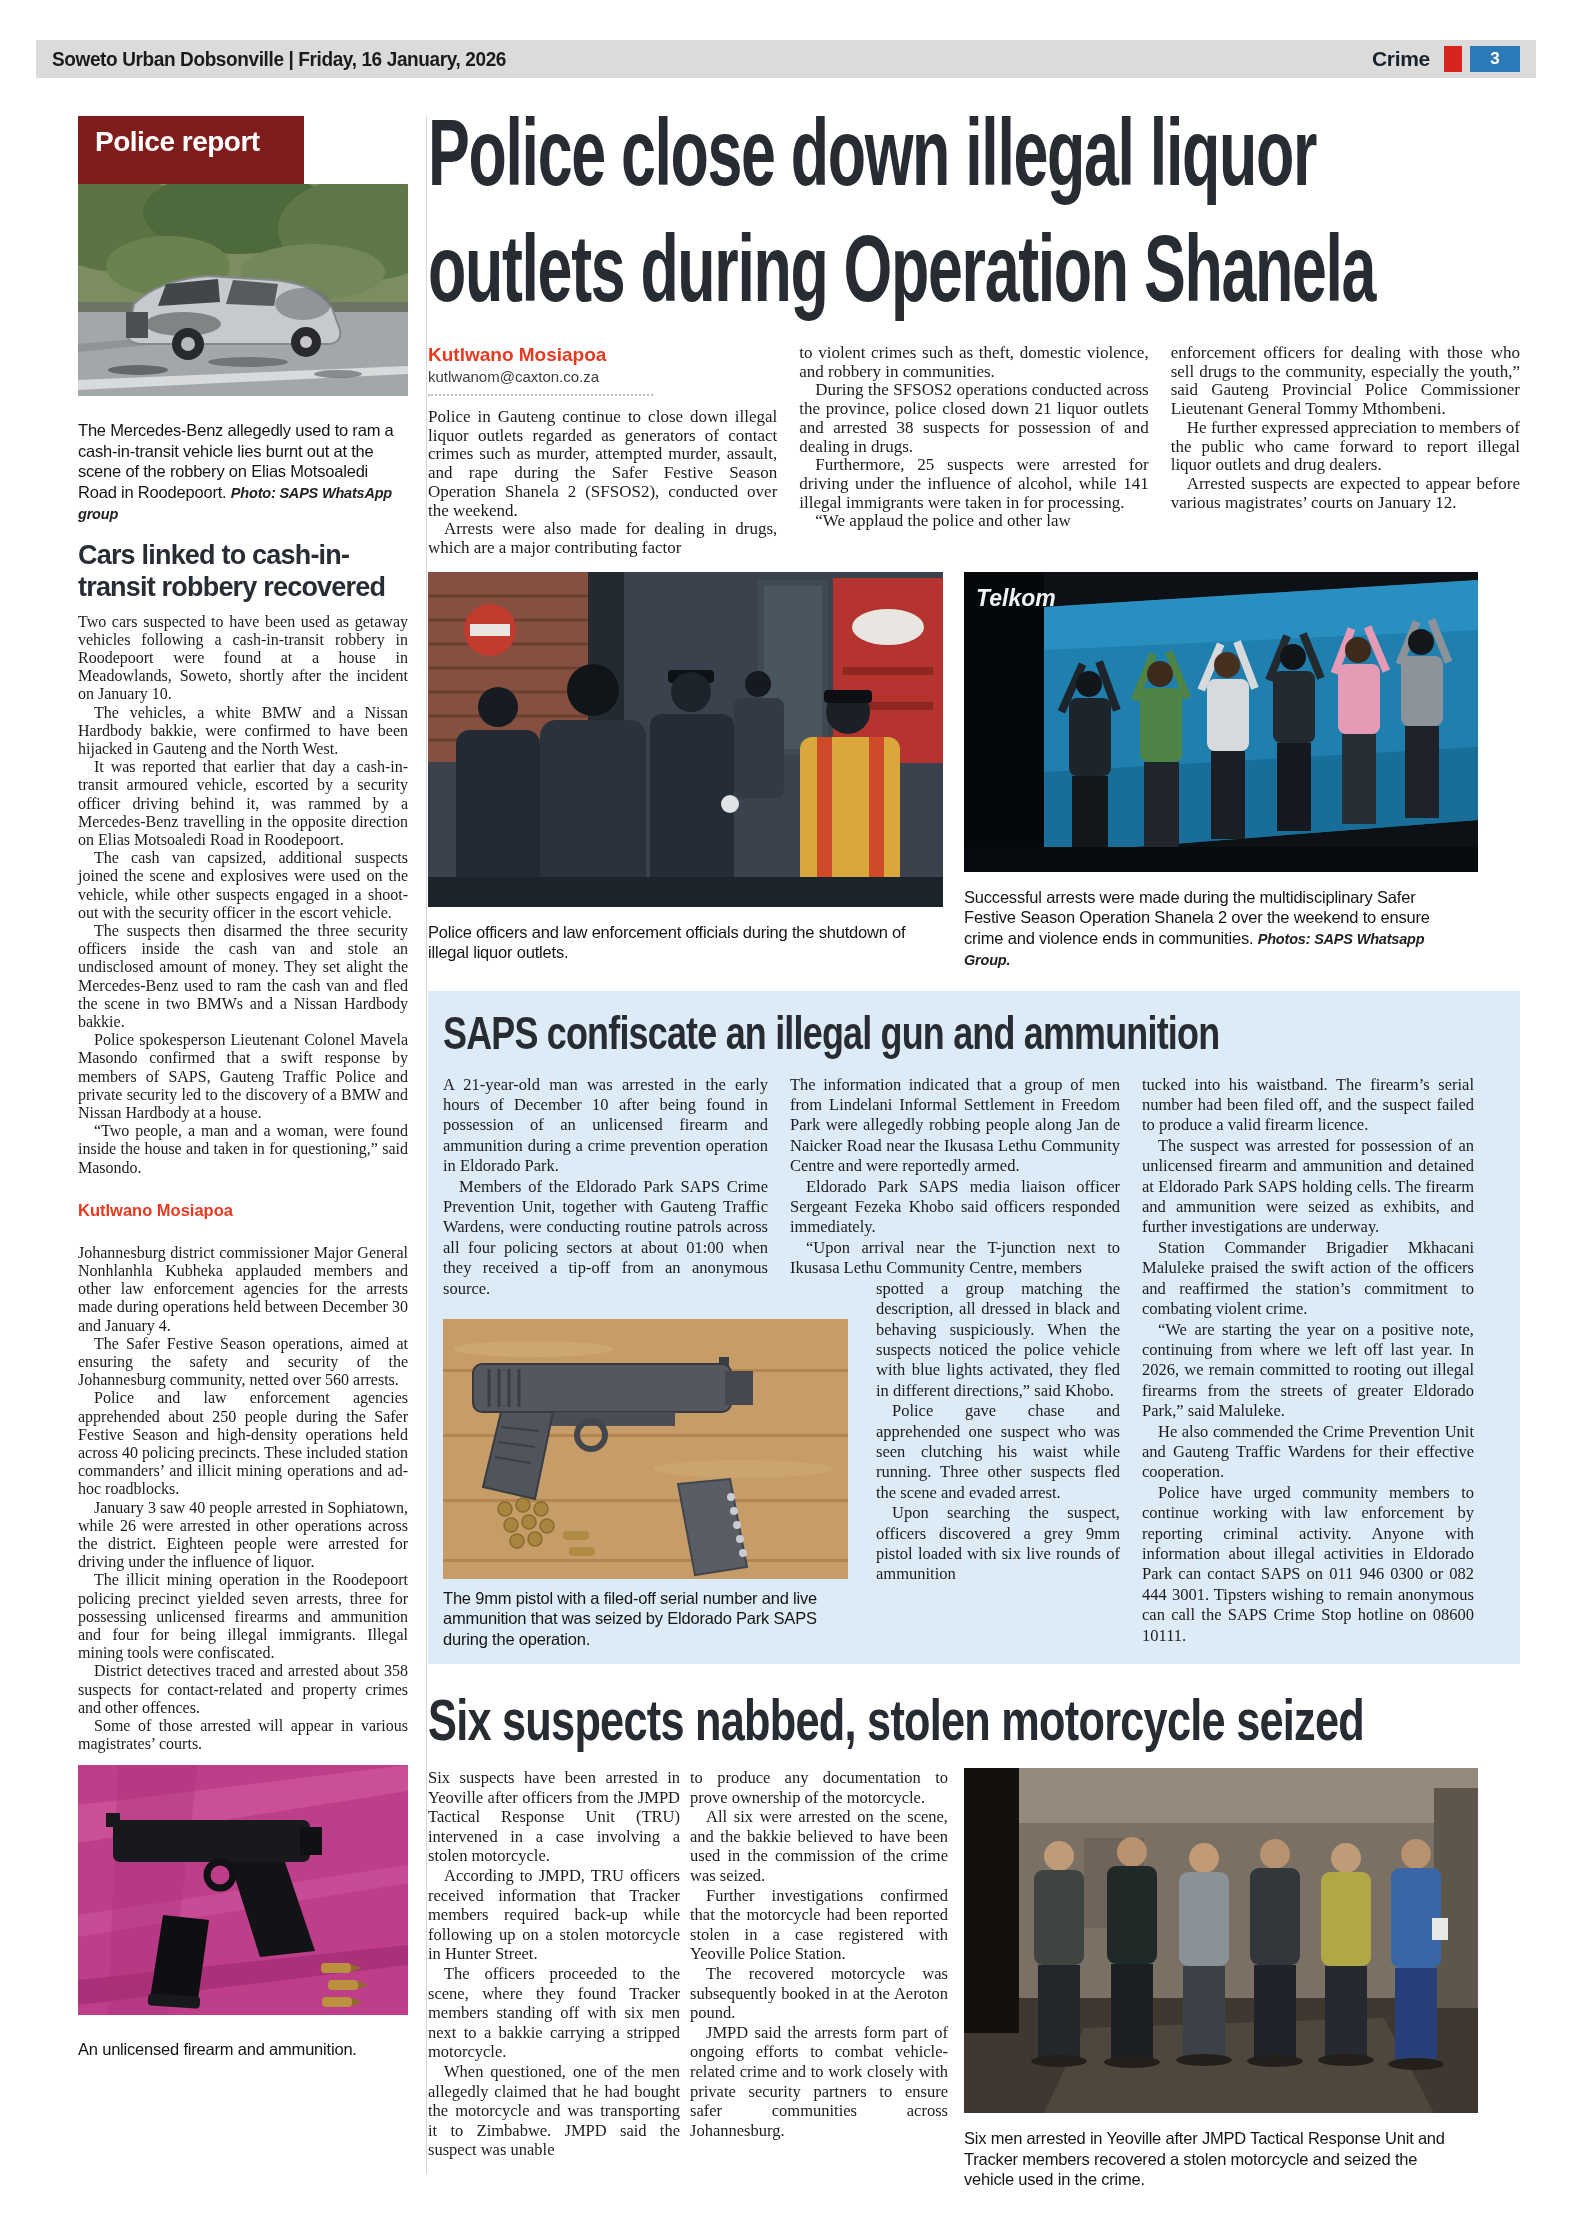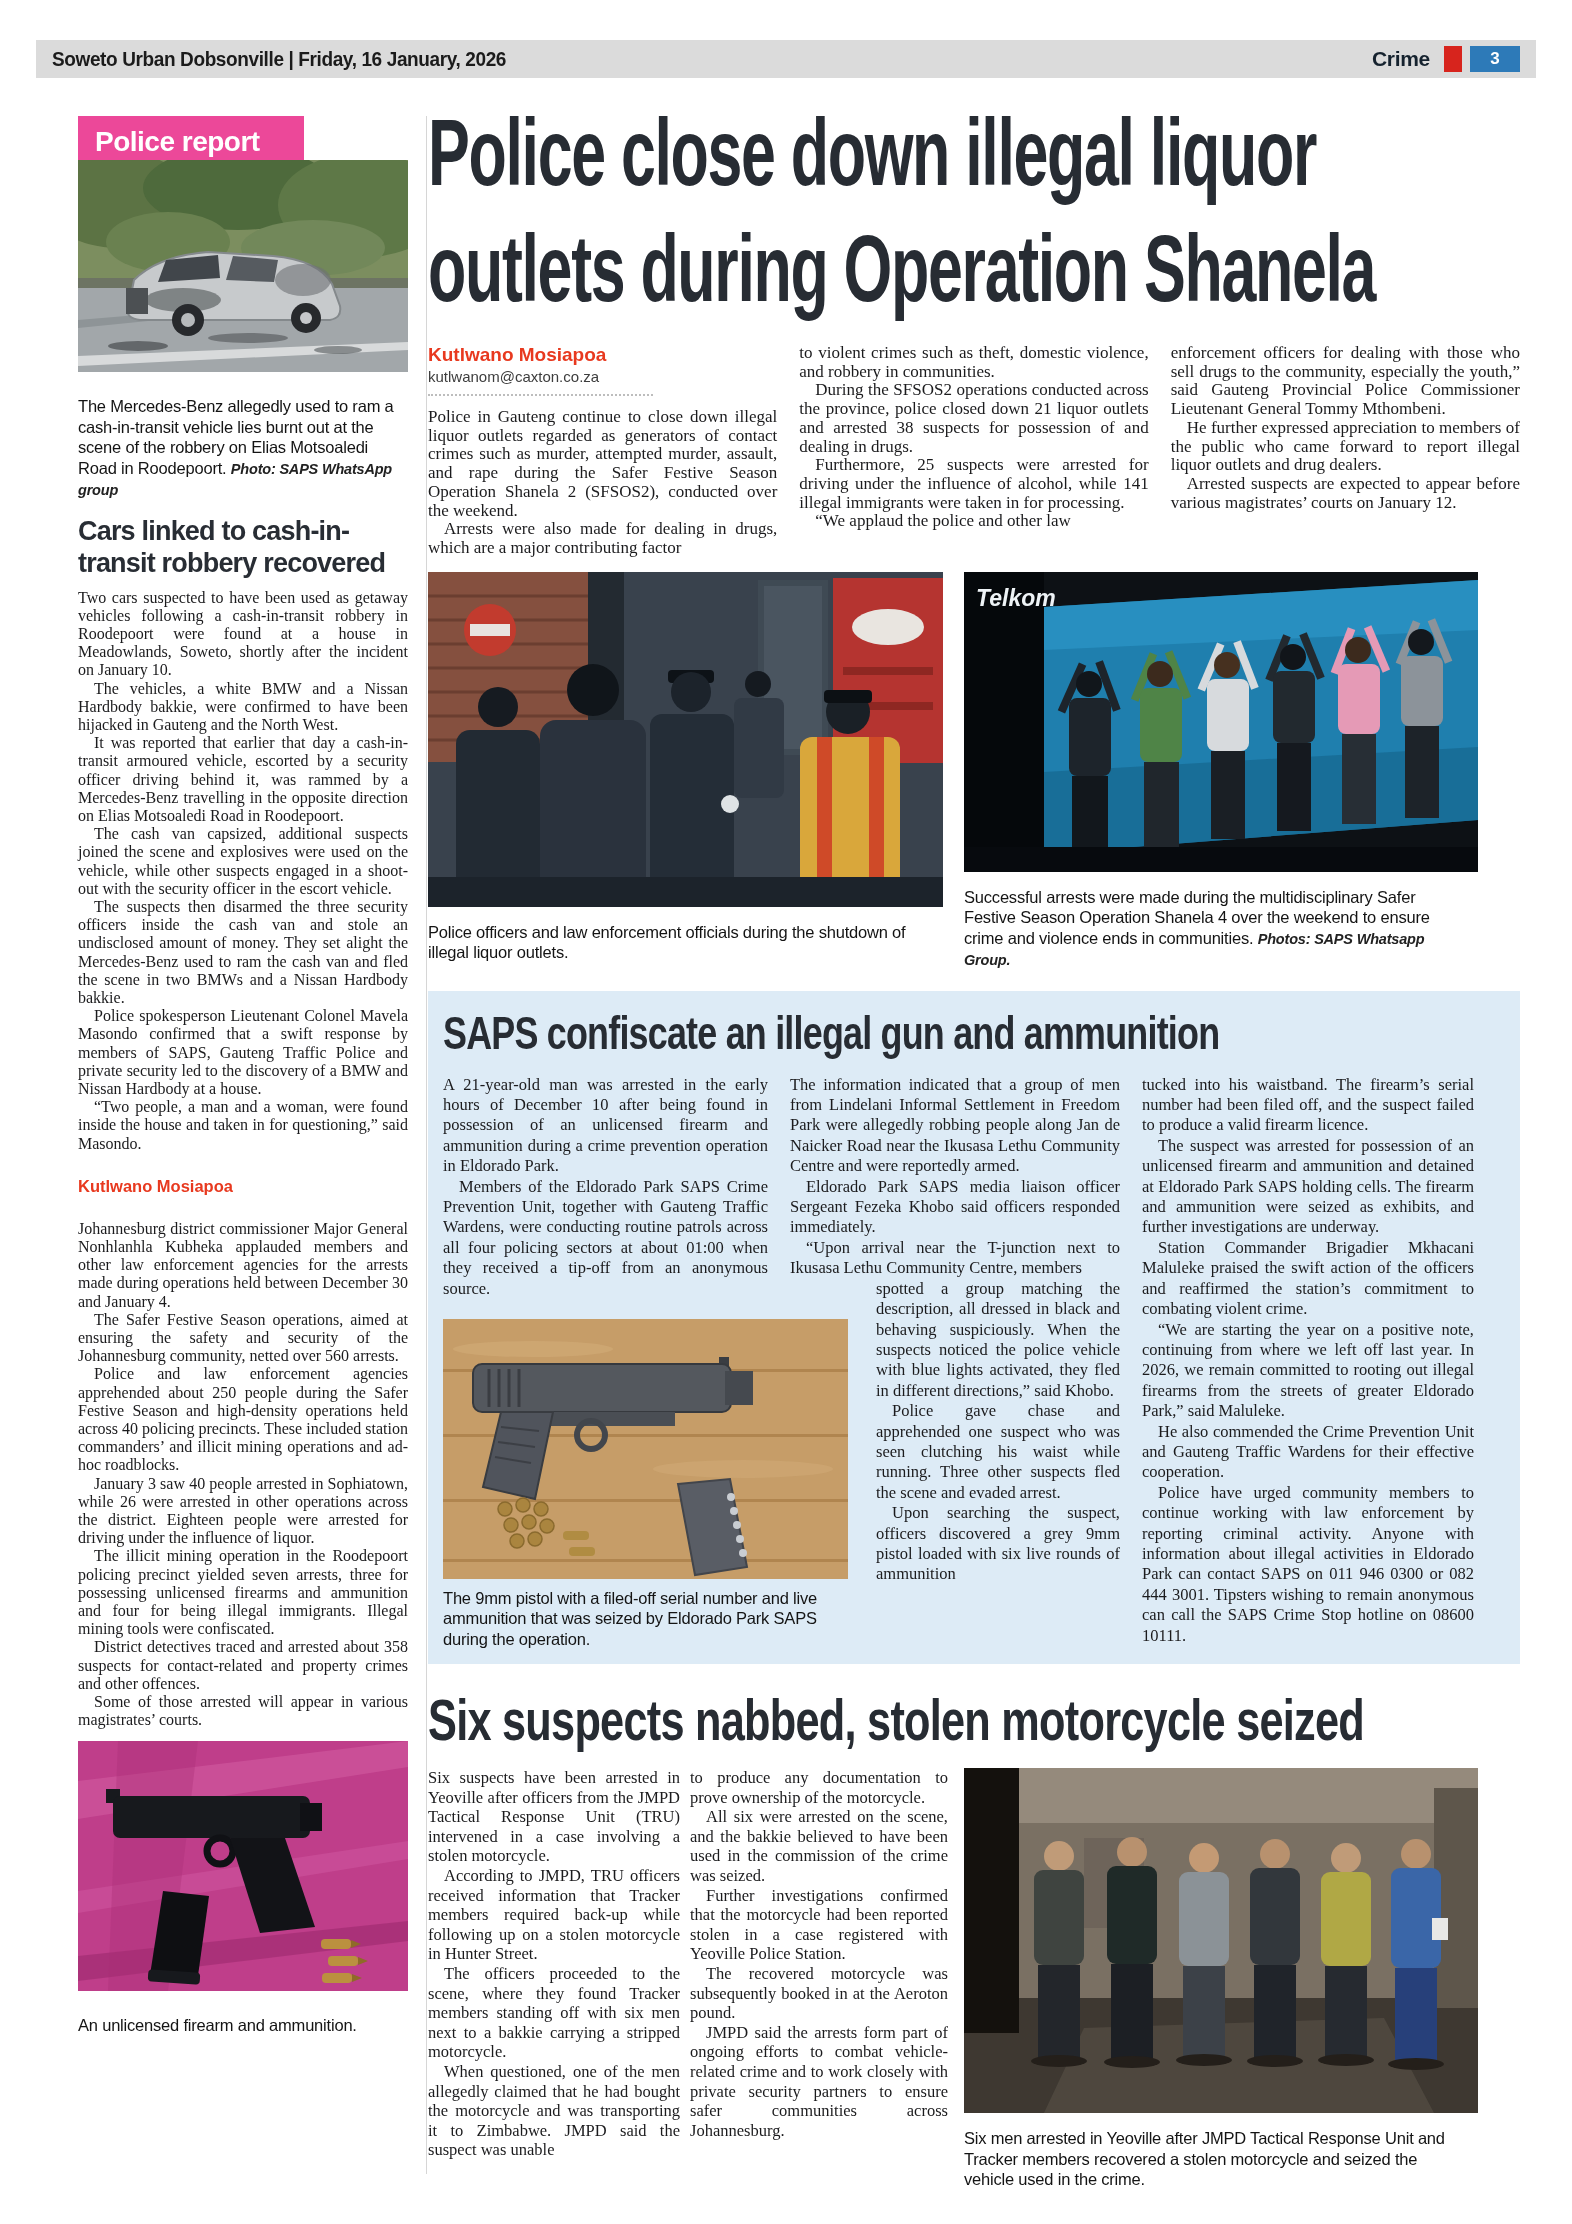--- a/index.html
+++ b/index.html
@@ -13,21 +13,21 @@
   .masthead { font-size:20px; font-weight:bold; color:#1b1b1b; letter-spacing:-0.4px;
     transform:scaleX(0.95); transform-origin:0 50%; white-space:nowrap; }
   .header-spacer { flex:1; }
   .crime-label { font-size:21px; font-weight:bold; color:#15222e; letter-spacing:-0.3px; }
   .red-block { width:18px; height:26px; background:#d7241d; margin-left:14px; }
   .page-num { width:50px; height:26px; background:#2d7ab8; color:#fff; font-size:17px;
     font-weight:bold; display:flex; align-items:center; justify-content:center; margin-left:8px; }
 
   
   .left-col { position:absolute; left:78px; top:116px; width:330px; }
-  .pr-bar { width:226px; height:44px; background:#ec4899; color:#fff; font-size:28px;
+  .pr-bar { width:226px; height:68px; background:#7f1d1d; color:#fff; font-size:28px;
     font-weight:bold; line-height:52px; padding-left:17px; letter-spacing:-0.5px; }
   .photo { display:block; }
   .photo svg { display:block; }
   .caption { font-size:16.5px; line-height:20.5px; color:#141414; letter-spacing:-0.2px; }
   .credit { font-weight:bold; font-style:italic; font-size:14.5px; color:#222; }
   .h2-left { font-size:27px; line-height:32px; font-weight:bold; color:#282d34;
     letter-spacing:-0.8px; margin-top:14px; }
   .byline-red { color:#e8391f; font-weight:bold; font-size:16.5px; }
   .serif { font-family:"Liberation Serif", serif; color:#1b1b1d; }
   .left-body { font-size:16px; line-height:18.2px; text-align:justify; }
@@ -311,21 +311,21 @@
             <rect x="440" y="48" width="8" height="46" fill="#8c939a" transform="rotate(22 444 71)"></rect>
             <rect x="472" y="46" width="8" height="46" fill="#8c939a" transform="rotate(-22 476 69)"></rect>
             <circle cx="457" cy="70" r="13" fill="#14181d"></circle>
             <rect x="437" y="84" width="42" height="70" rx="8" fill="#8c939a"></rect>
             <rect x="441" y="154" width="34" height="92" fill="#1d2329"></rect>
           </g>
           <rect y="275" width="514" height="25" fill="#070a0e"></rect>
         </svg>
       </div>
       <div class="caption fig-cap">
-        <span>Successful arrests were made during the multidisciplinary Safer Festive Season Operation Shanela 4 over the weekend to ensure crime and violence ends in communities. </span><span class="credit">Photos: SAPS Whatsapp Group.</span>
+        <span>Successful arrests were made during the multidisciplinary Safer Festive Season Operation Shanela 2 over the weekend to ensure crime and violence ends in communities. </span><span class="credit">Photos: SAPS Whatsapp Group.</span>
       </div>
     </div>
   </div>
 
   <div class="saps-box">
     <div class="saps-title">
       <span class="cx">SAPS confiscate an illegal gun and ammunition</span>
     </div>
     <div class="saps-cols">
       <div class="scol1">

